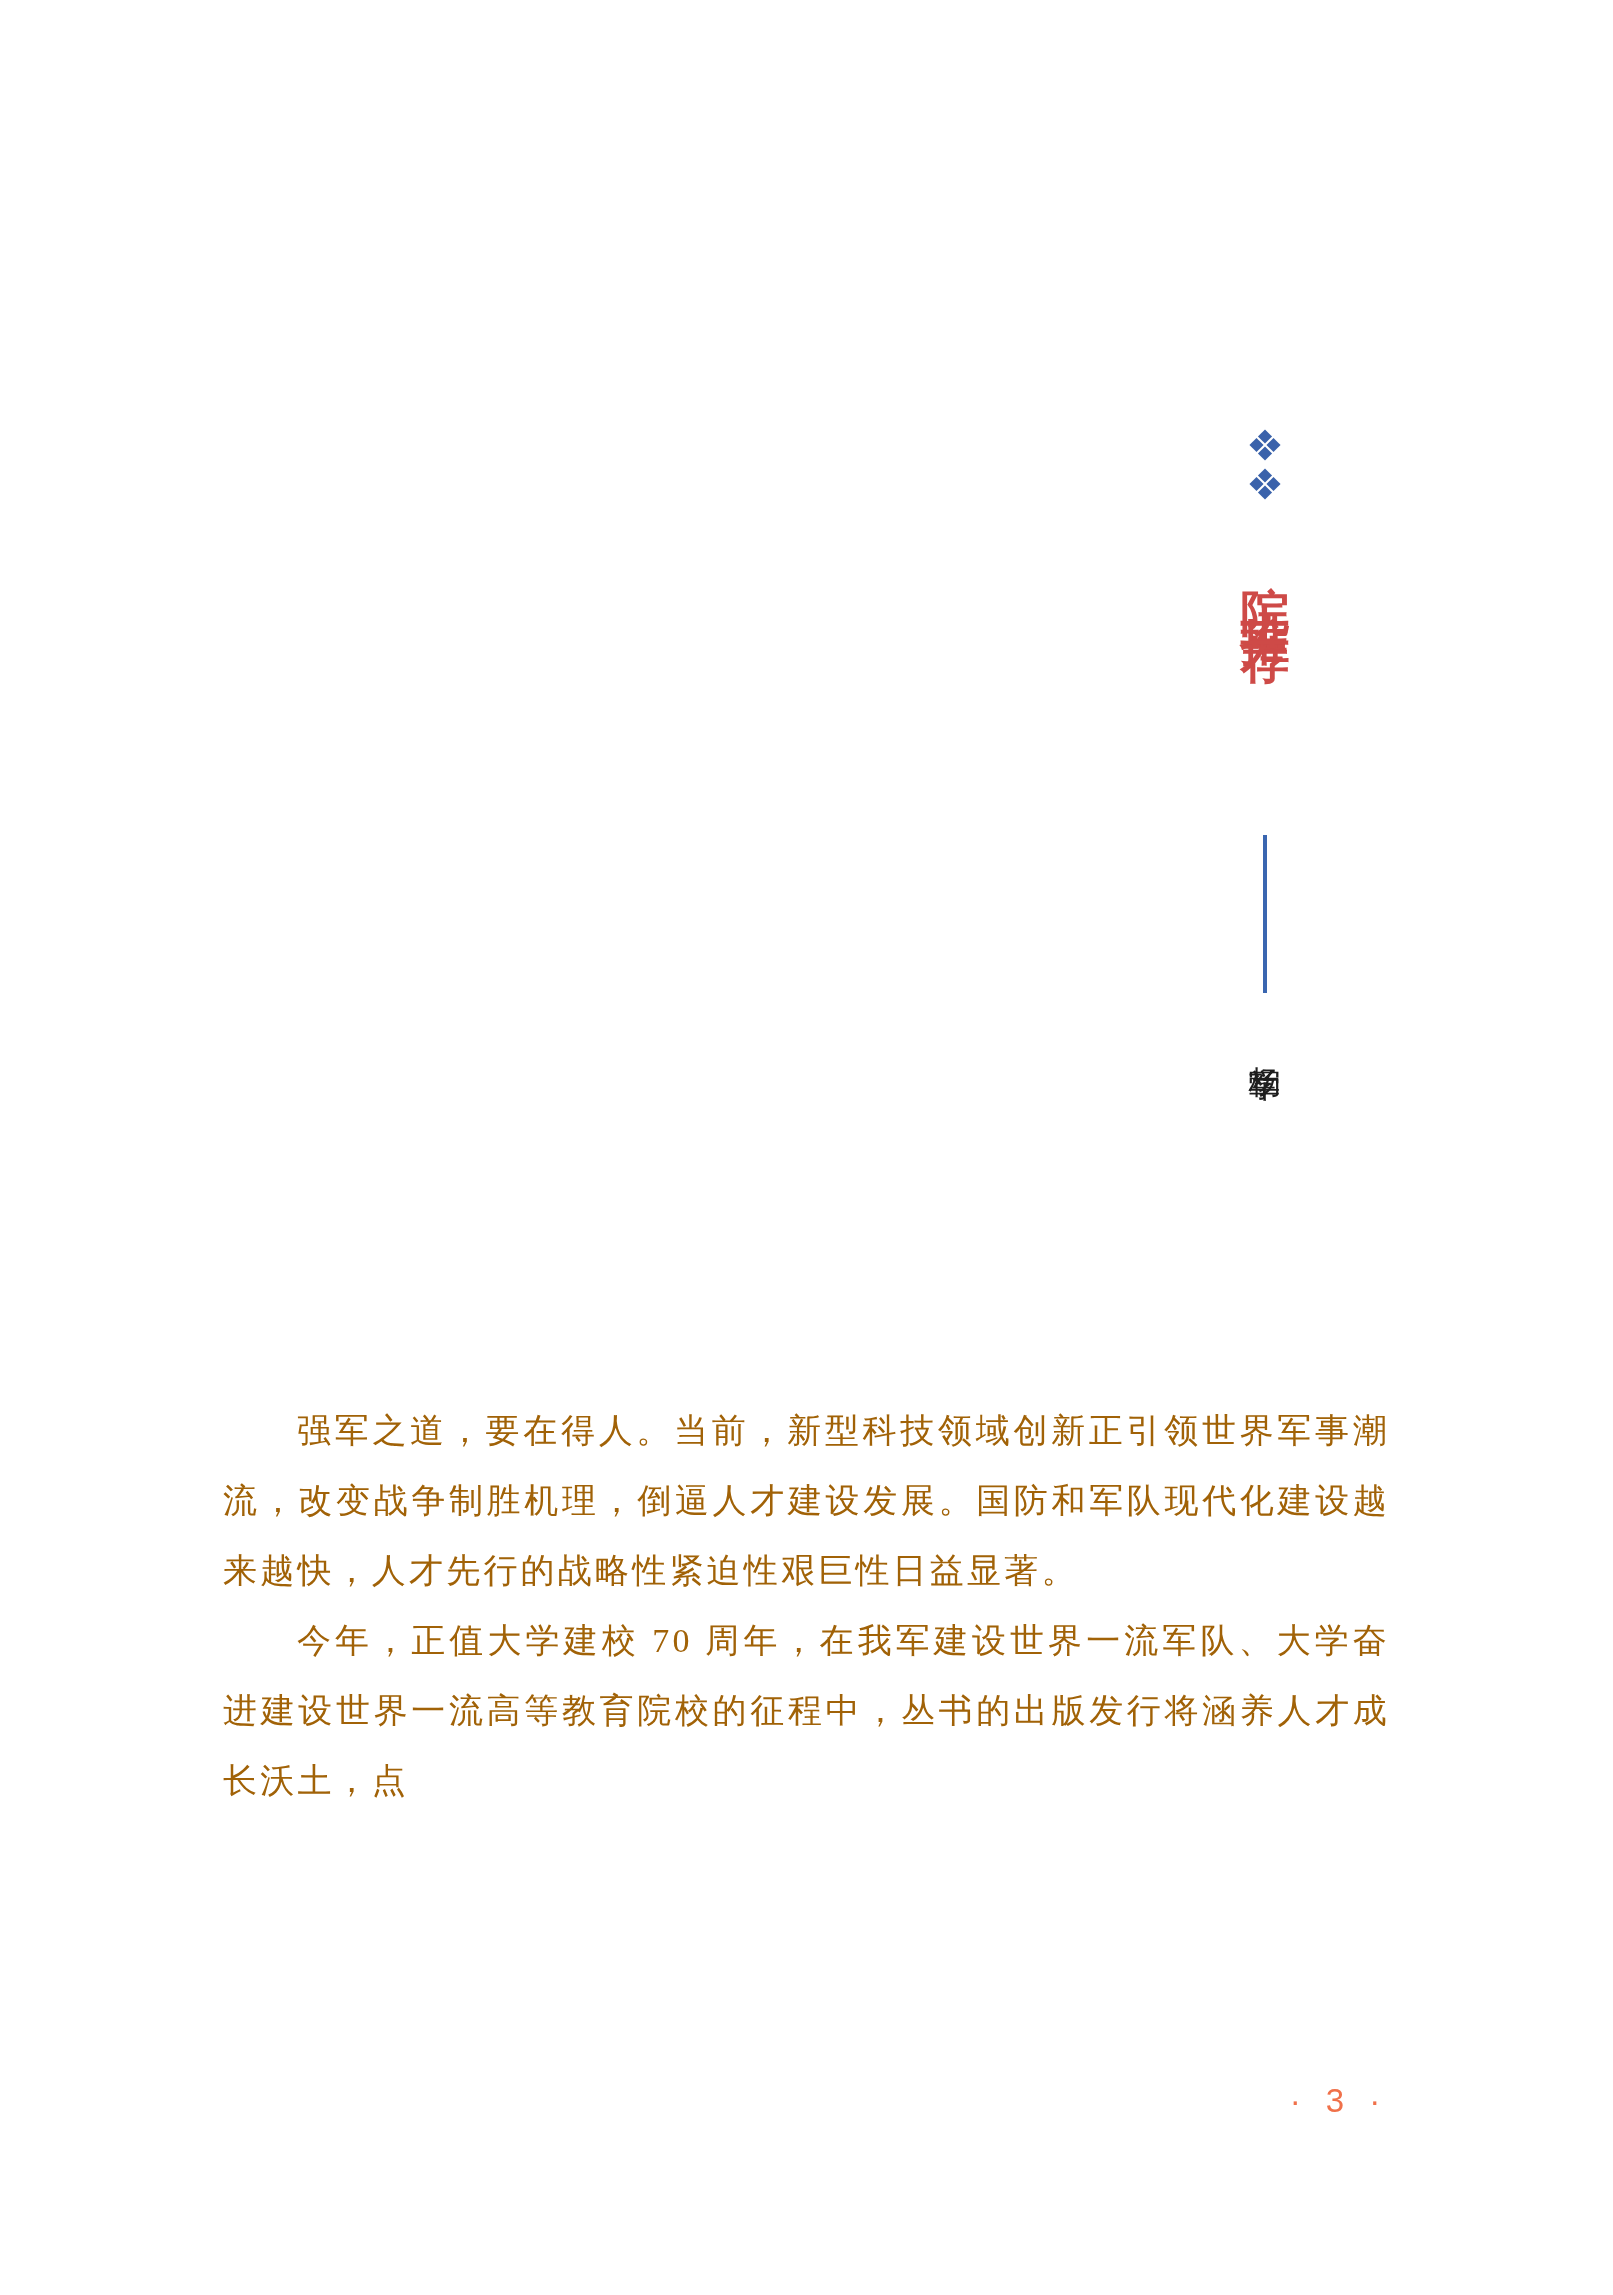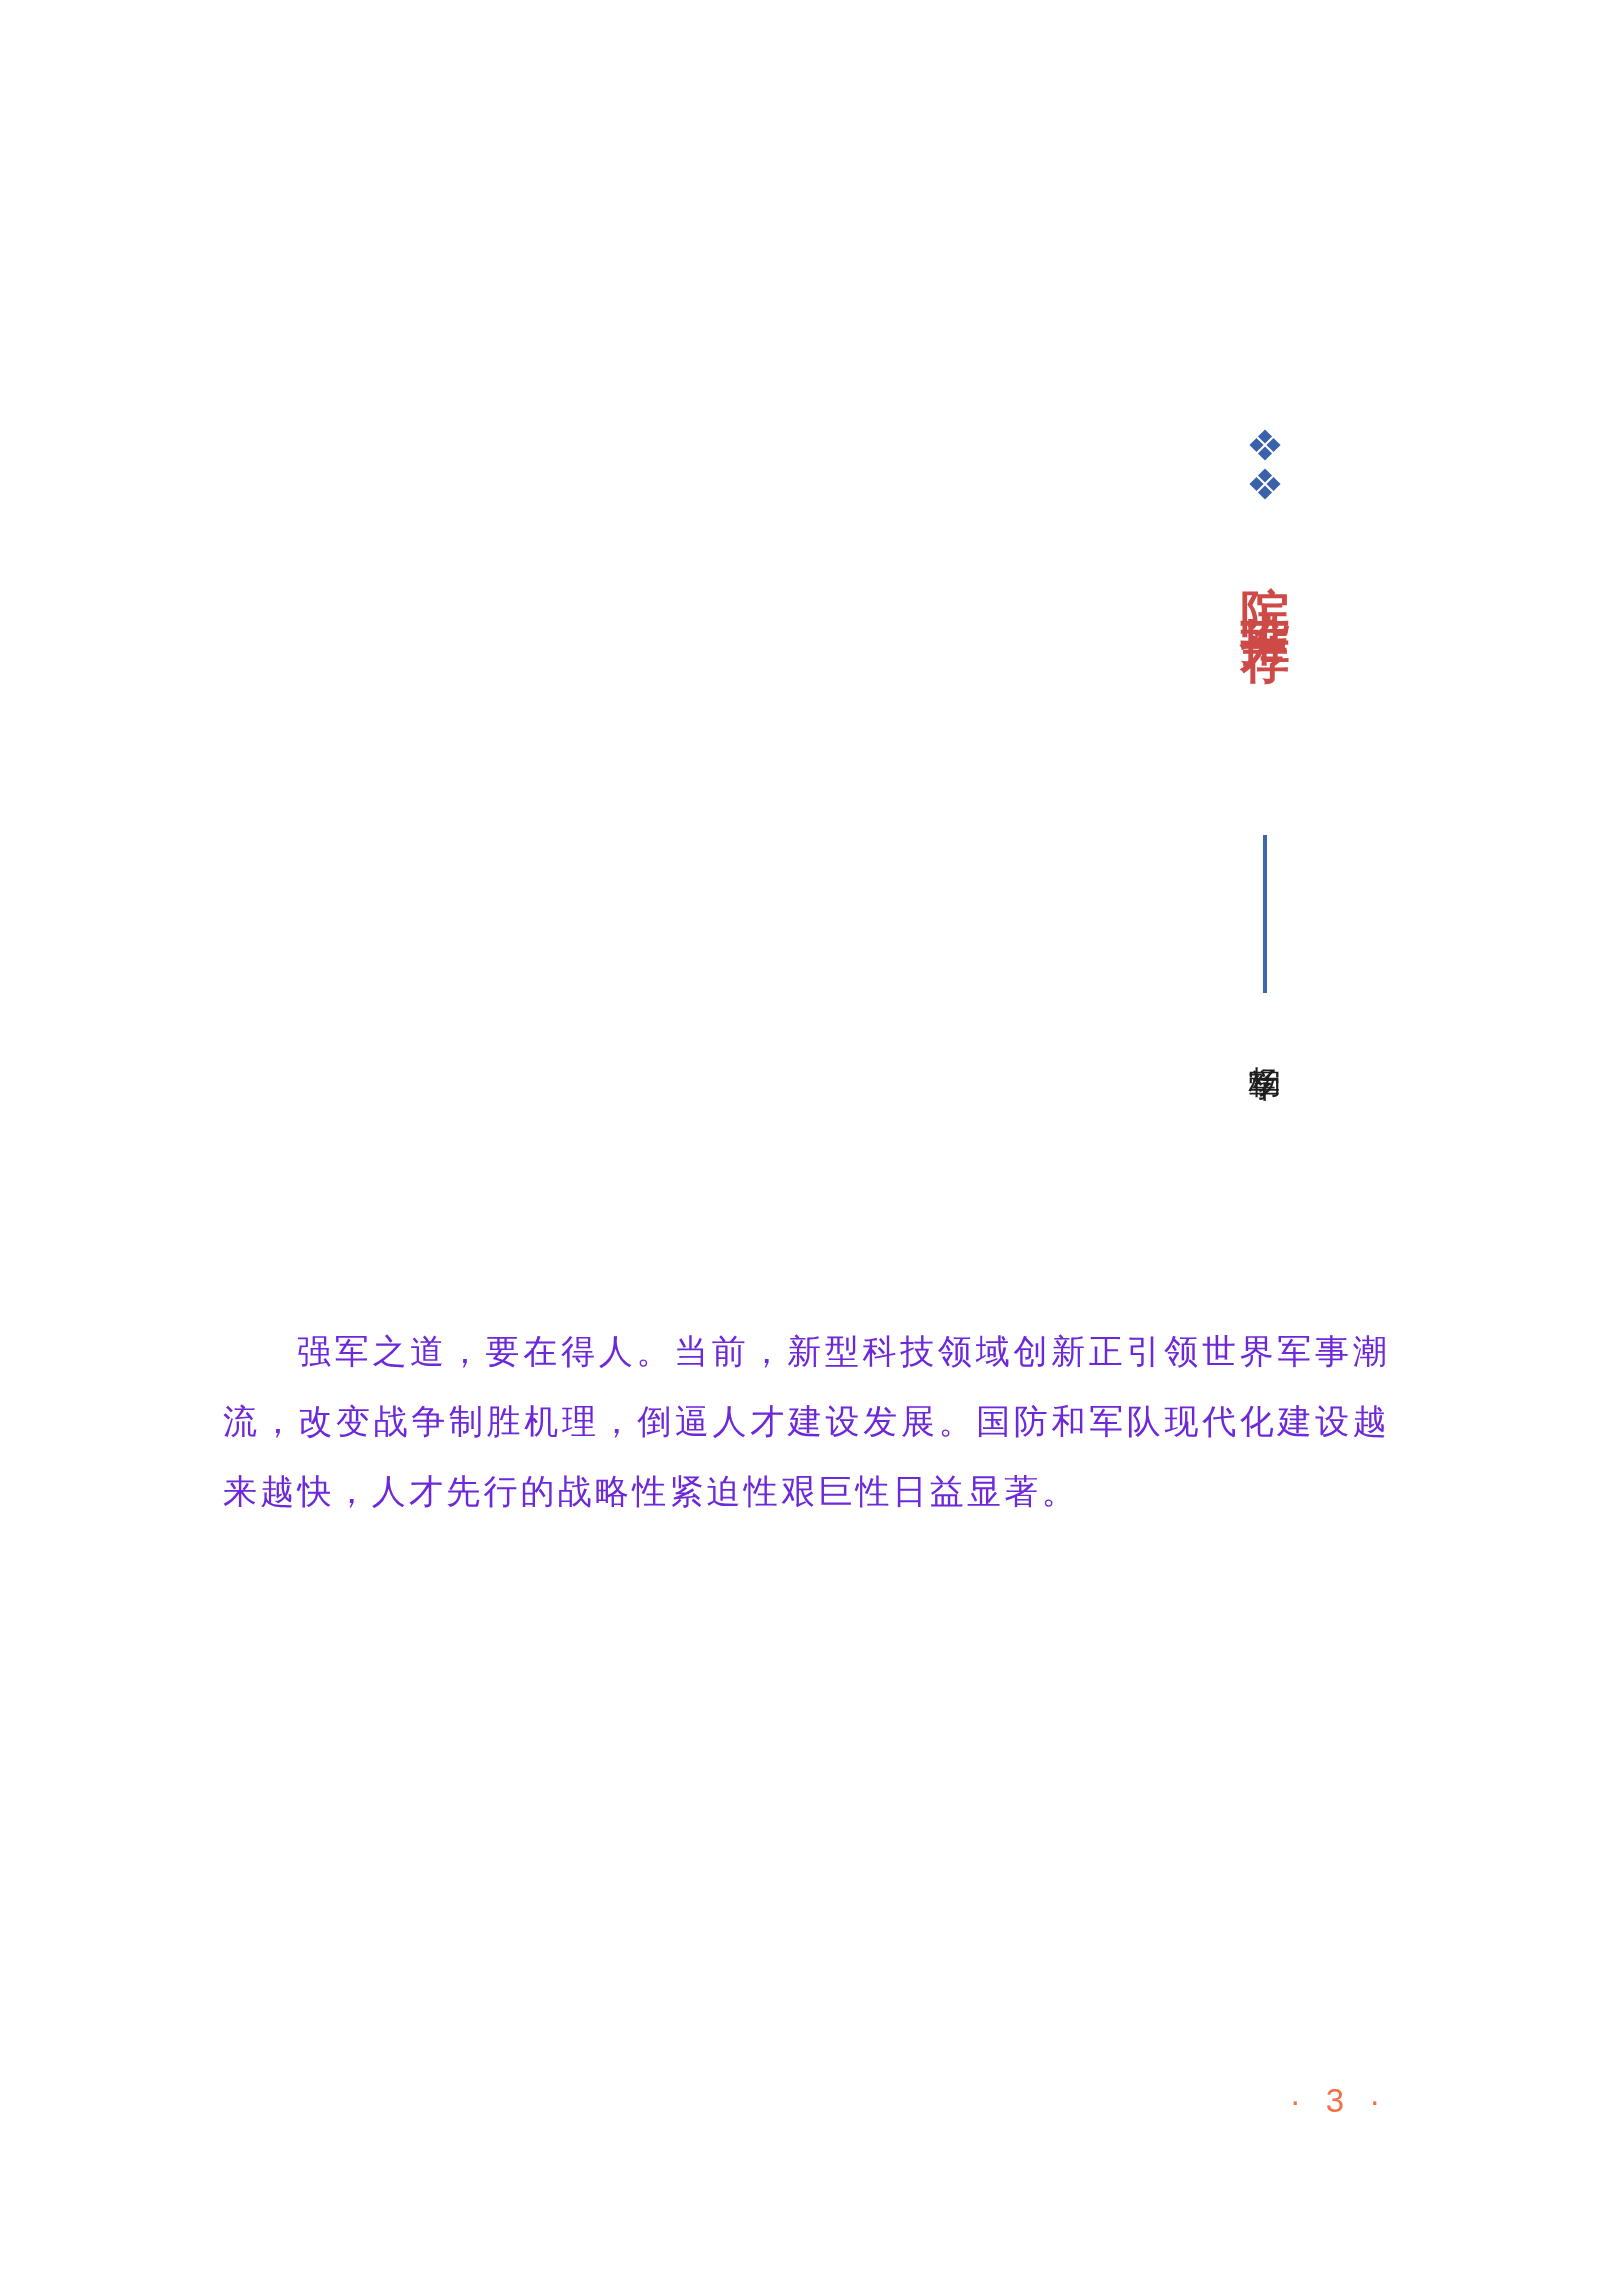--- a/index.html
+++ b/index.html
@@ -75,26 +75,26 @@
     letter-spacing: 2.4px;
     font-weight: 400;
     color: #1e1e1e;
     white-space: nowrap;
   }
 
   
   .body-text {
     position: absolute;
     left: 223px;
-    top: 1317px;
+    top: 1396px;
     width: 1167px;
     font-size: 34px;
     line-height: 70px;
     letter-spacing: 3.2px;
-    color: #6d28d9;
+    color: #a16207;
     text-align: justify;
   }
   .body-text p {
     margin: 0;
     text-indent: 74px;
   }
 
   
   .page-number {
     position: absolute;
@@ -129,18 +129,19 @@
   </div>
 
   <h1 class="title-vertical">院士推荐</h1>
 
   <div class="divider-line"></div>
 
   <div class="author-vertical">杨学军</div>
 
   <div class="body-text">
     <p>强军之道，要在得人。当前，新型科技领域创新正引领世界军事潮流，改变战争制胜机理，倒逼人才建设发展。国防和军队现代化建设越来越快，人才先行的战略性紧迫性艰巨性日益显著。</p>
+    <p>今年，正值大学建校 70 周年，在我军建设世界一流军队、大学奋进建设世界一流高等教育院校的征程中，丛书的出版发行将涵养人才成长沃土，点</p>
   </div>
 
   <div class="page-number">· 3 ·</div>
 
 </div>
 
 
 </body></html>

